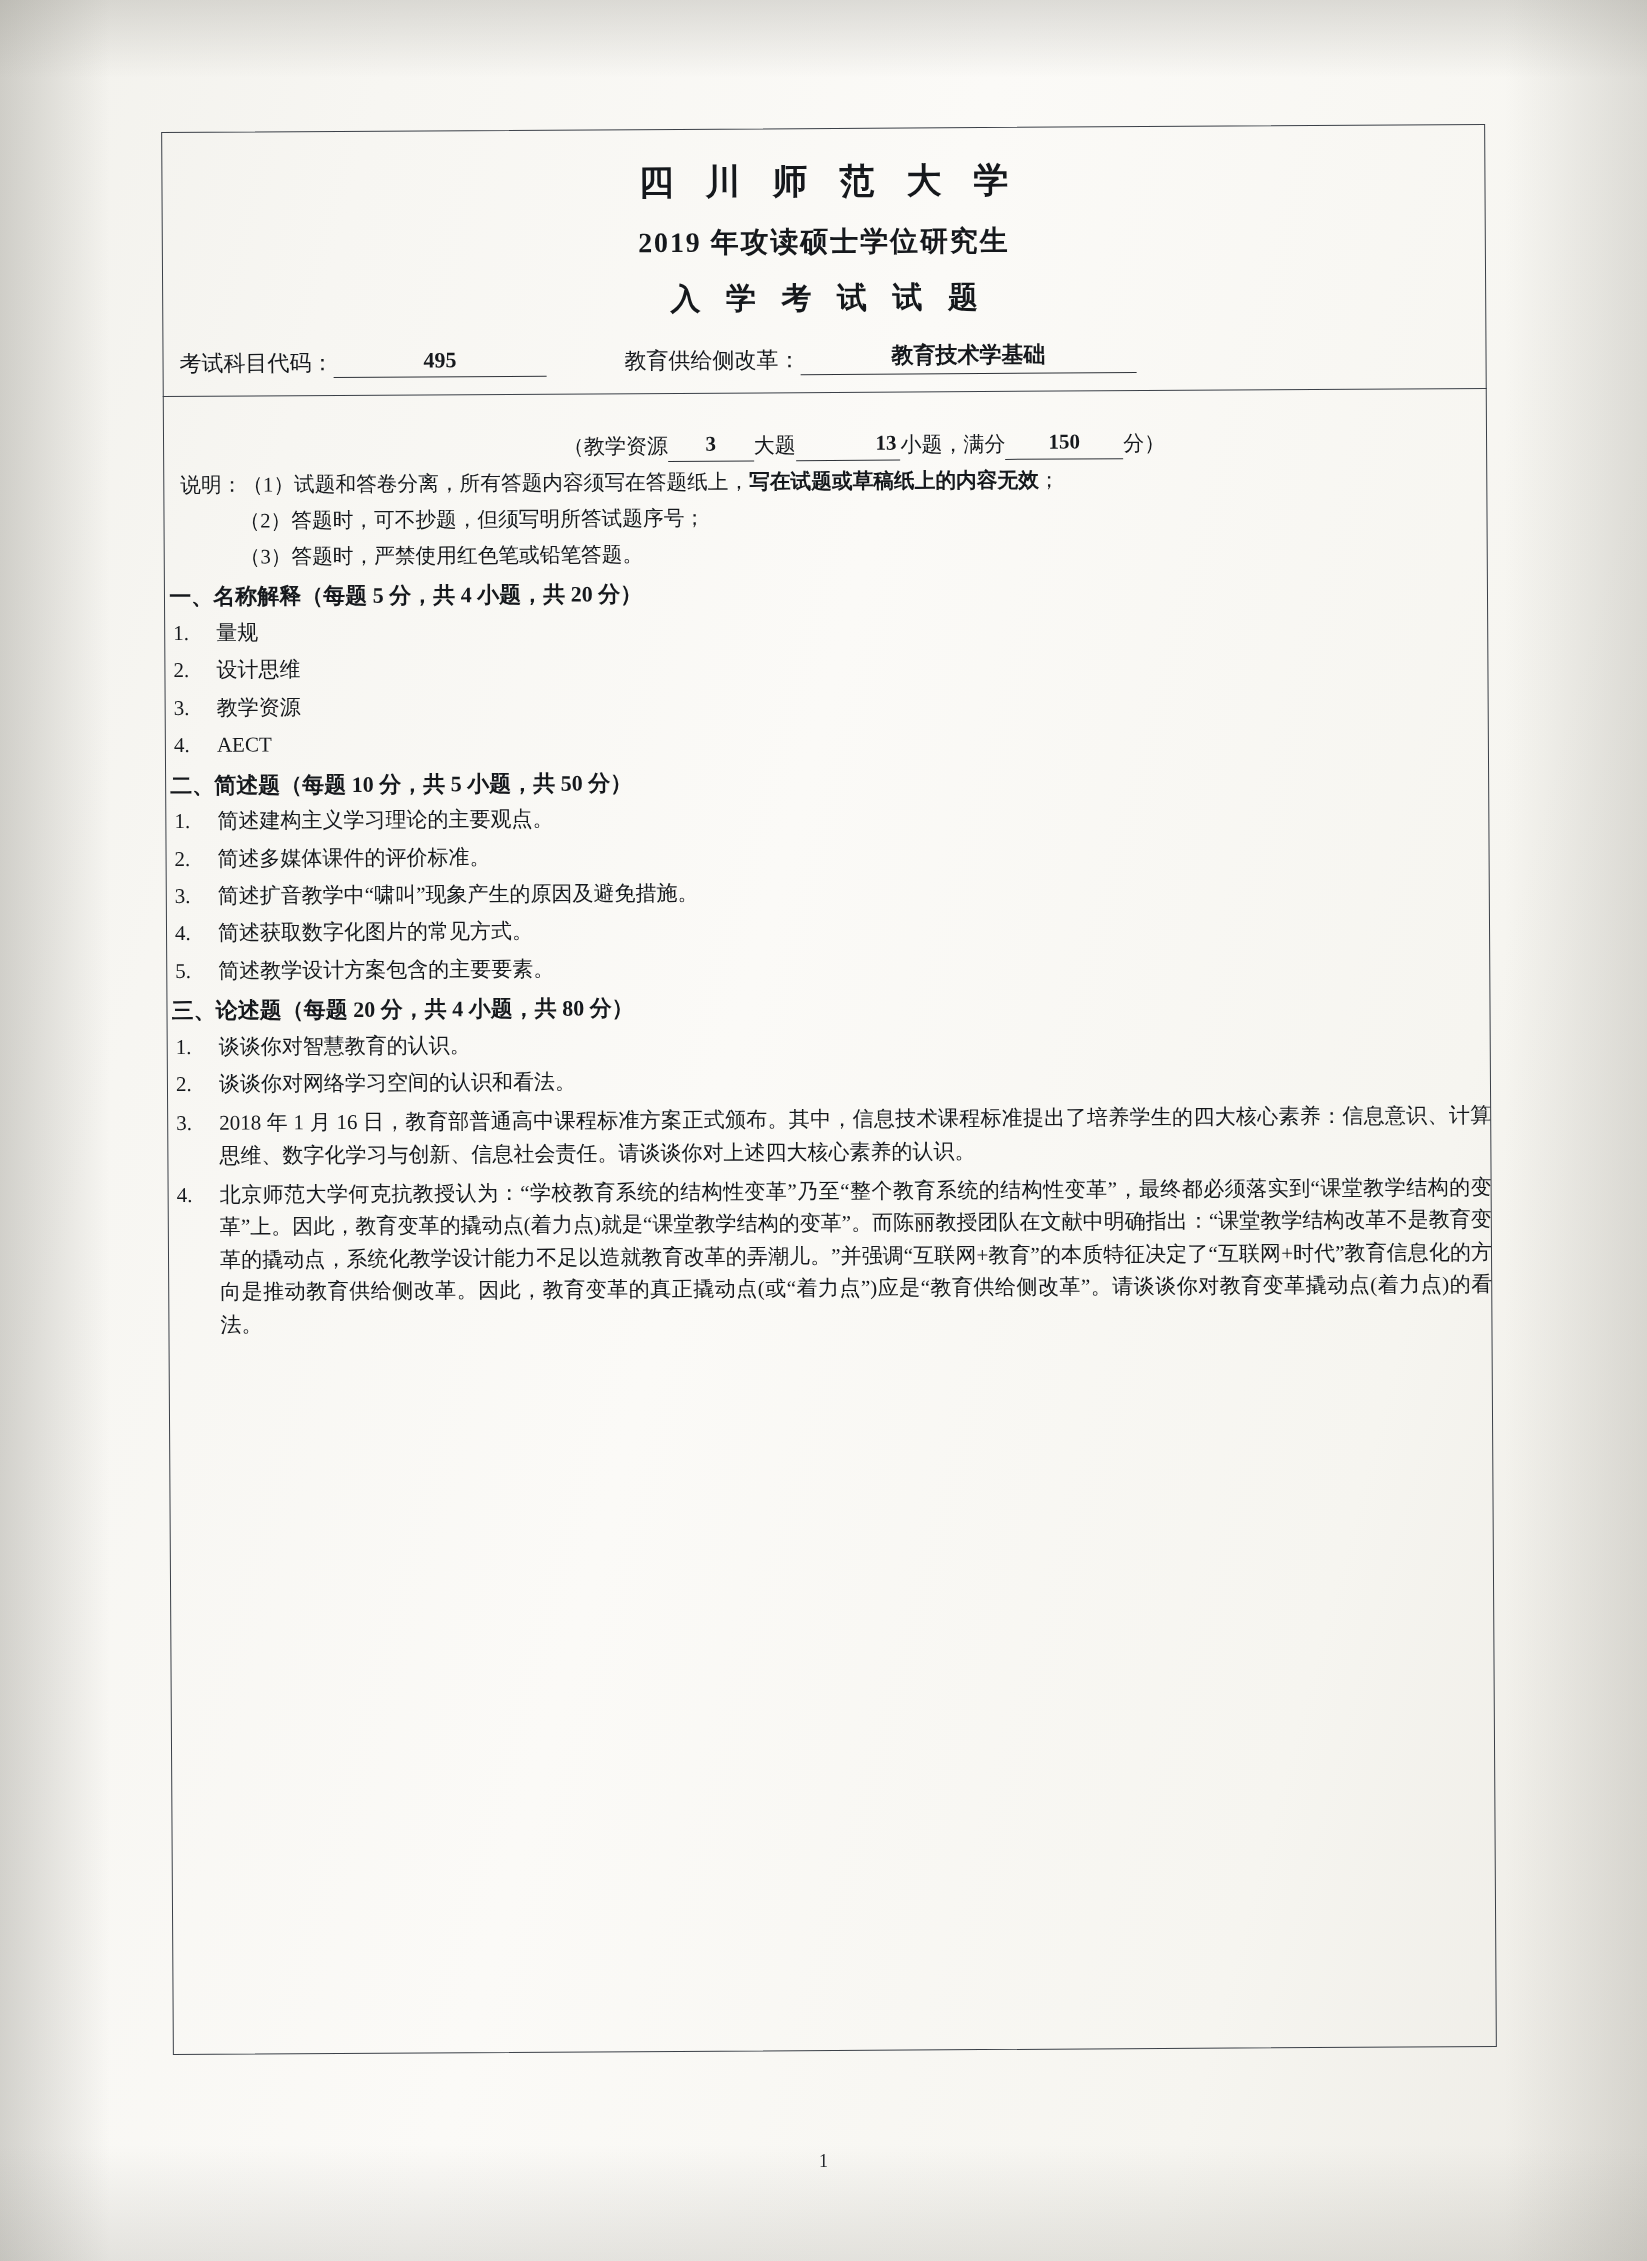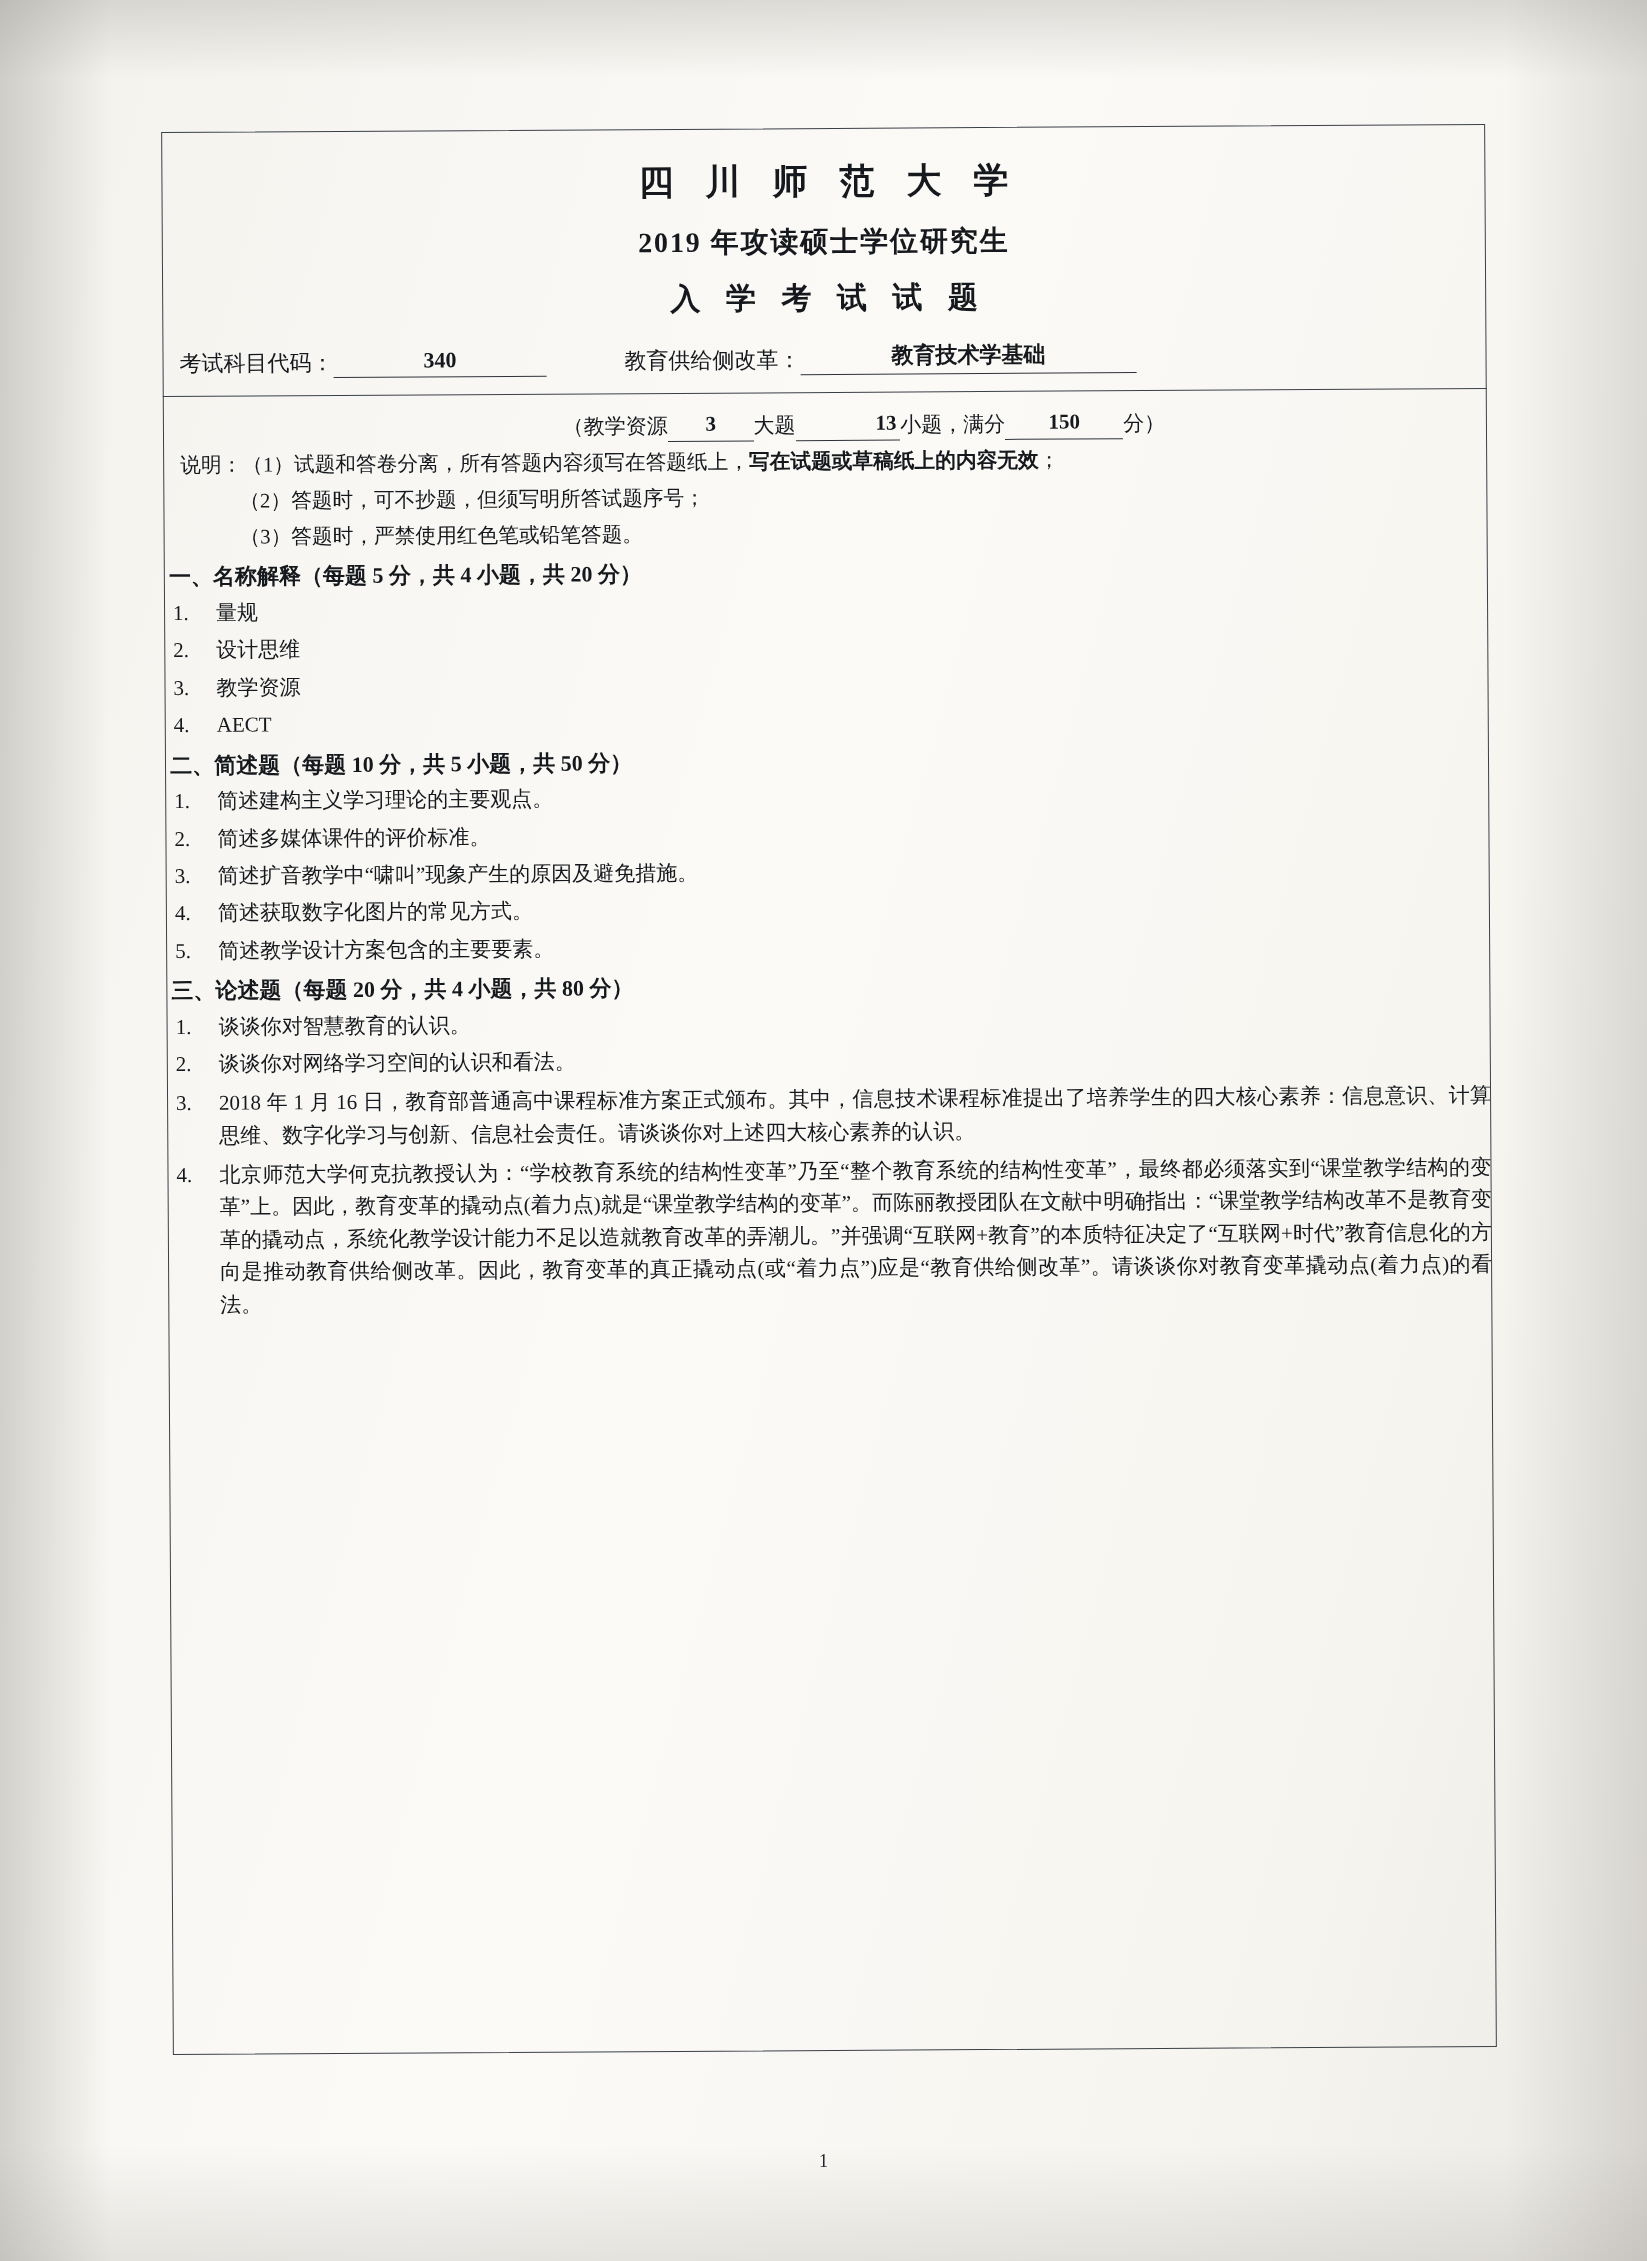--- a/index.html
+++ b/index.html
@@ -131,21 +131,21 @@
     font-size: 21px;
   }
   .totline .u {
     border-bottom: 1.3px solid #2e3238;
     min-width: 78px;
     text-align: center;
     font-weight: 700;
     padding: 0 3.9px 1.3px 3.9px;
   }
   .totline .u.w2 { min-width: 97px; text-align: right; }
-  .totline .u.w3 { min-width: 110px; }
+  .totline .u.w3 { min-width: 110px; margin-top: 20px; }
 
   .note-row { display: flex; margin-top: 3.9px; }
   .note-row .k { white-space: nowrap; }
   .note-row .v { }
   .indent { padding-left: 59px; }
   .bold { font-weight: 700; }
 
   
   .sec-title {
     font-size: 22px;
@@ -198,21 +198,21 @@
 <div class="content">
 
   <div class="hdr">
     <div class="univ">四 川 师 范 大 学</div>
     <div class="line2">2019 年攻读硕士学位研究生</div>
     <div class="line3">入 学 考 试 试 题</div>
   </div>
 
   <div class="codes">
     <span class="lbl">考试科目代码：</span>
-    <span class="fill code">340</span>
+    <span class="fill code">495</span>
     <span class="sp"></span>
     <span class="lbl">教育供给侧改革：</span>
     <span class="fill name">教育技术学基础</span>
   </div>
 
   <div class="hr-under-head"></div>
 
   <div class="notes">
     <div class="totline">
       <span>（教学资源</span>

